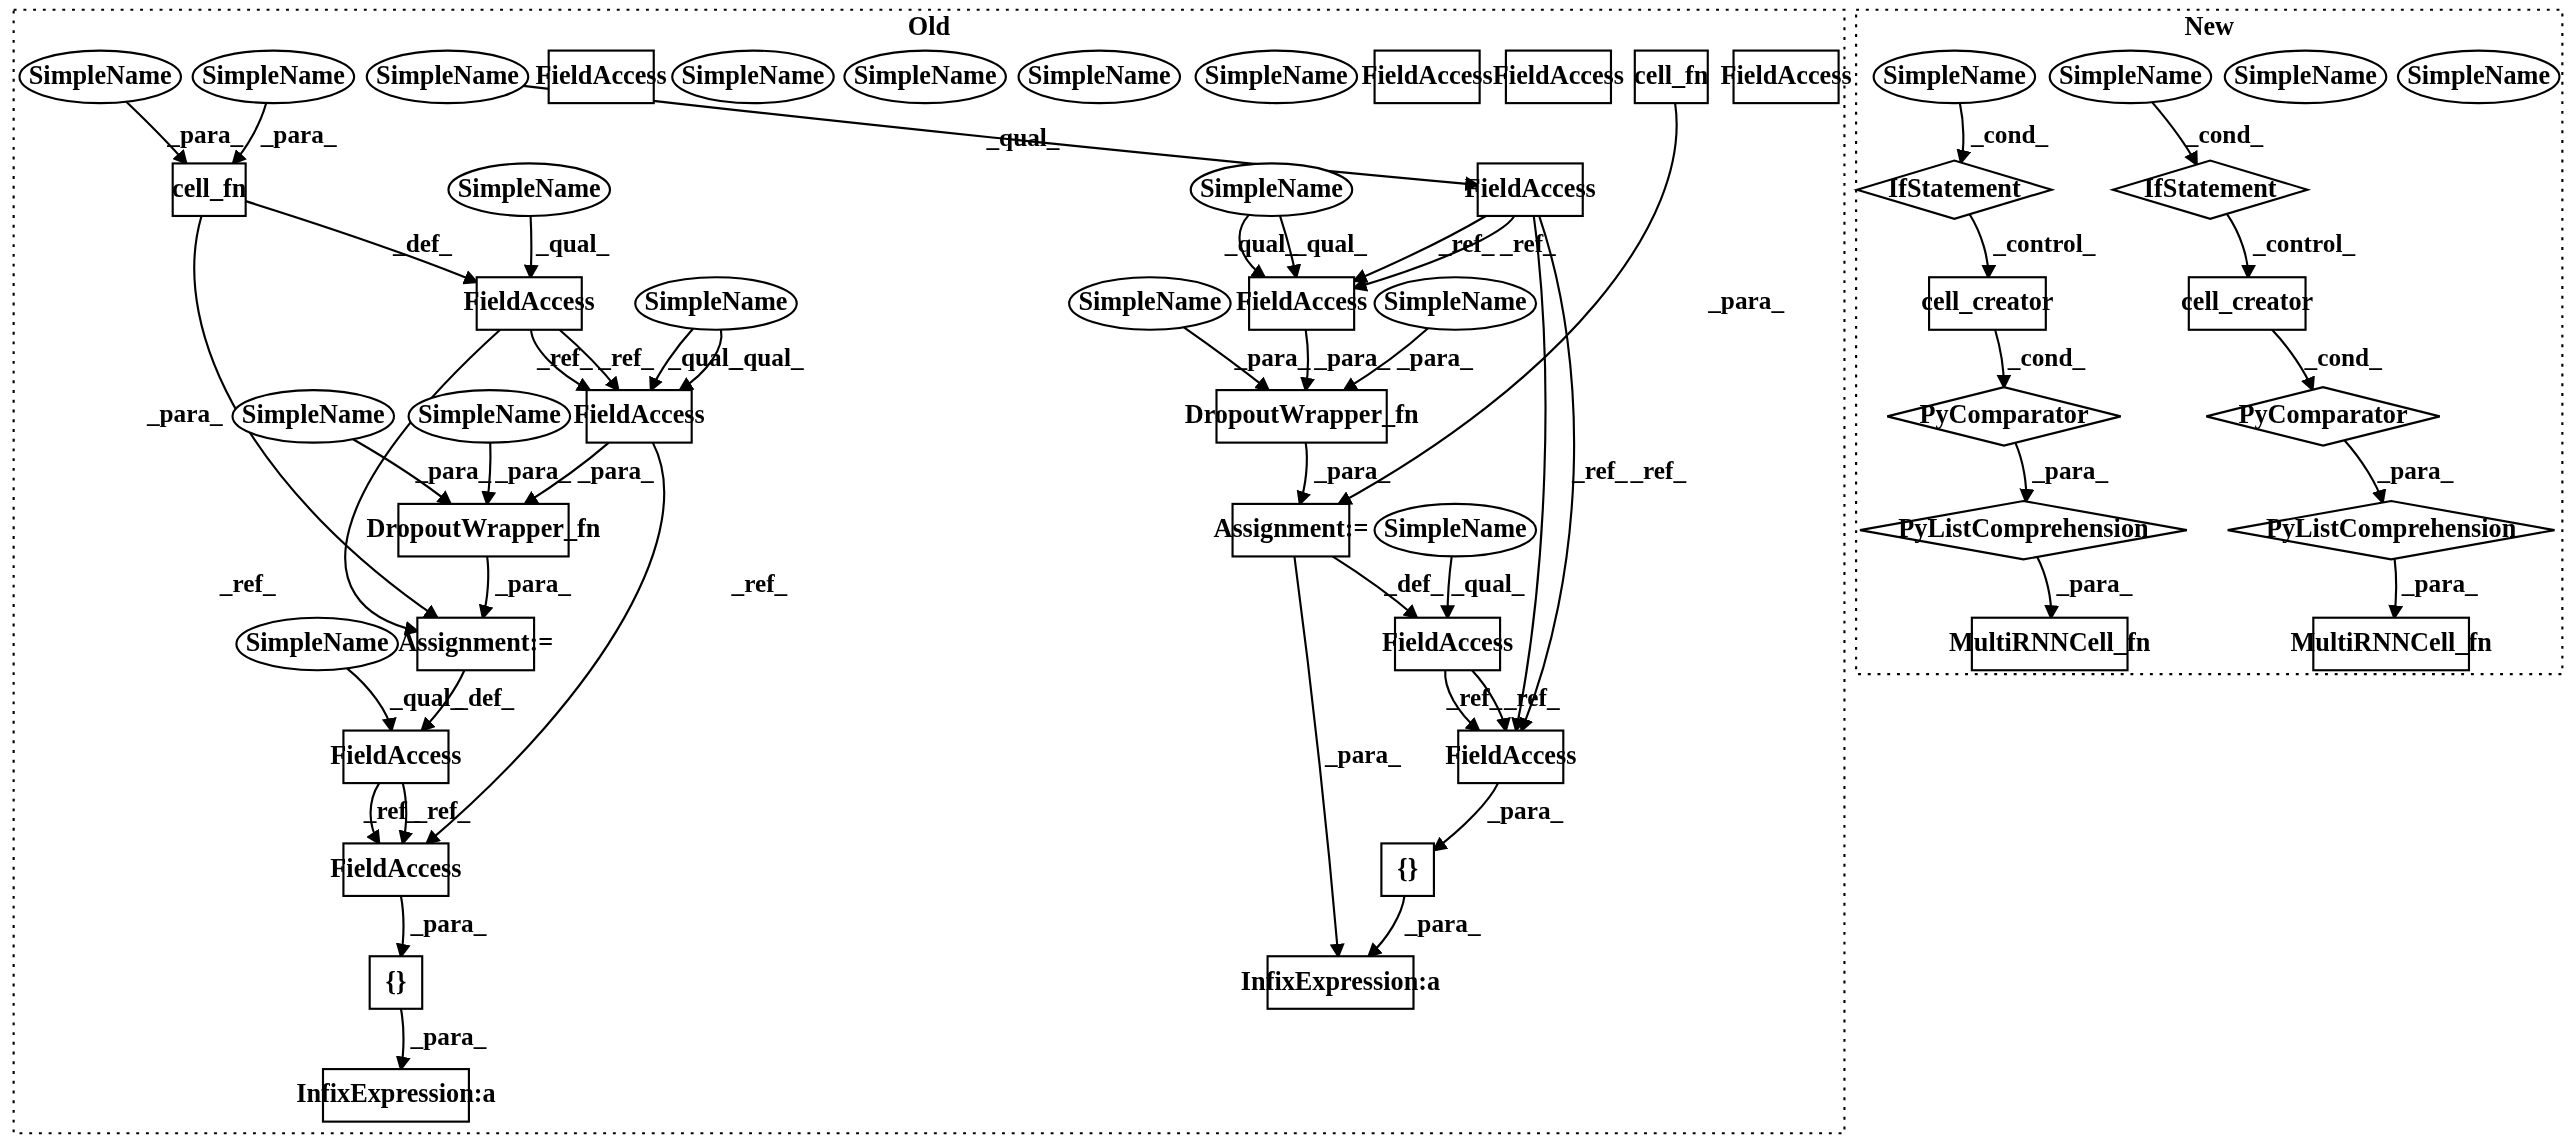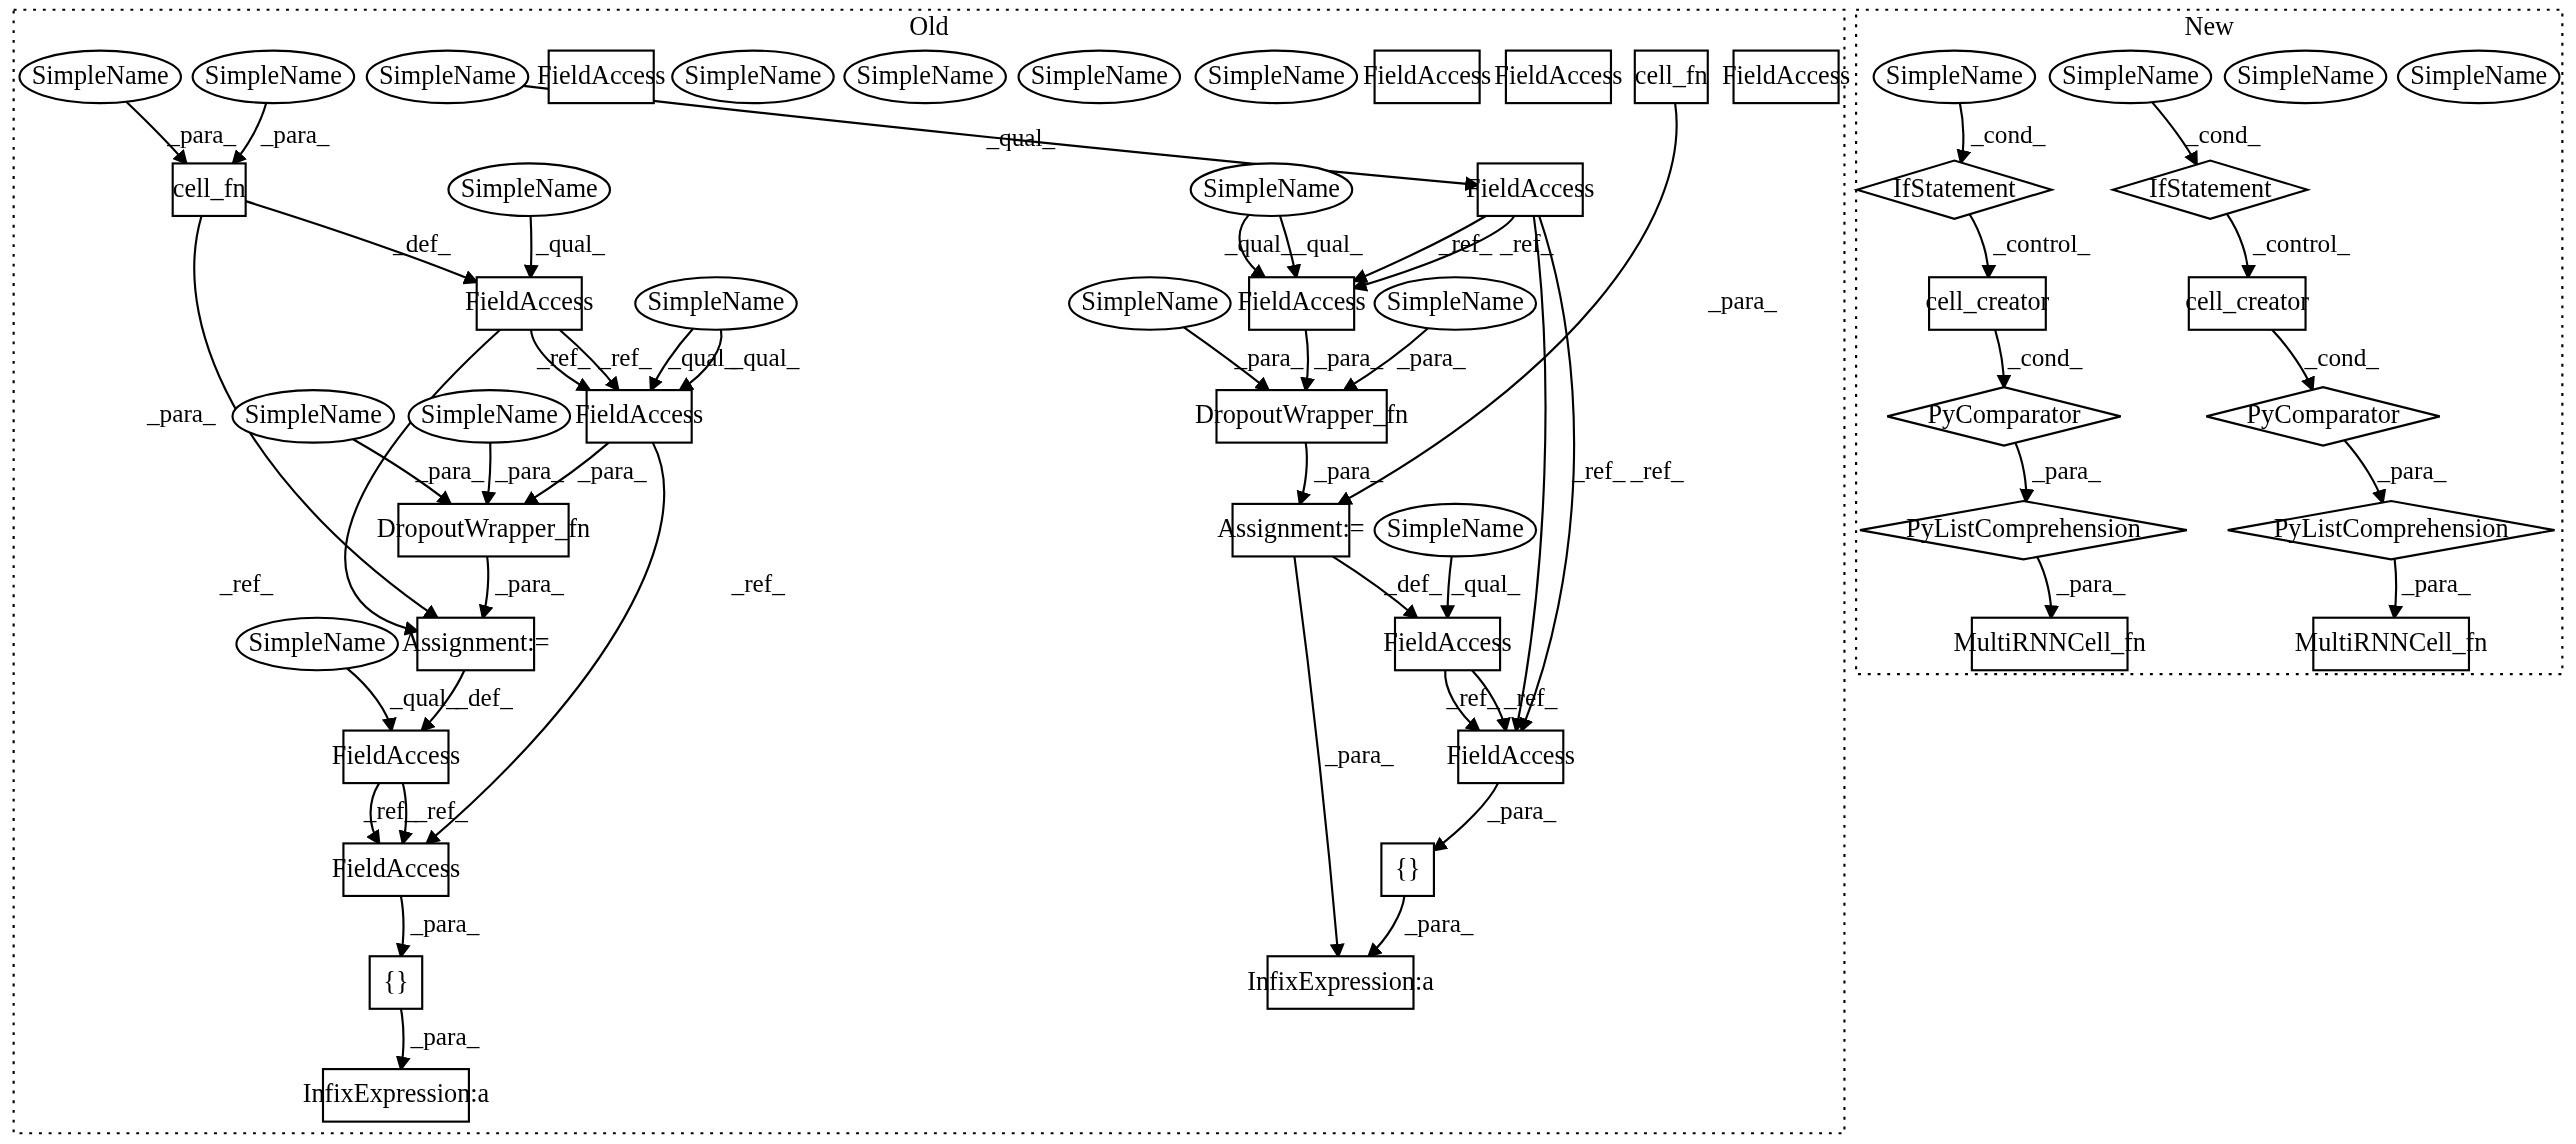--- a/index.html
+++ b/index.html
@@ -1,18 +1,18 @@
 <!DOCTYPE html>
 <html><head>
 <meta charset="utf-8">
 <style>
   html,body{margin:0;padding:0;background:#ffffff;}
   body{width:2576px;height:1144px;overflow:hidden;
        font-family:"Liberation Serif","DejaVu Serif",serif;}
-  #stage{position:relative;width:2576px;height:812px;}
+  #stage{position:relative;width:2576px;height:812px;font-weight:bold;}
   svg{display:block;width:2576px;height:1144px;}
   .nodeshape{fill:#ffffff;stroke:#000000;stroke-width:2.2;}
   .edge{fill:none;stroke:#000000;stroke-width:2.2;}
   .cluster{fill:none;stroke:#000000;stroke-width:2.2;stroke-dasharray:3 7;stroke-linecap:butt;}
   text{font-family:"Liberation Serif","DejaVu Serif",serif;fill:#000000;}
   .nodelabel{font-size:27px;text-anchor:middle;dominant-baseline:middle;}
   .edgelabel{font-size:26px;text-anchor:start;dominant-baseline:middle;}
   .clusterlabel{font-size:27px;text-anchor:middle;dominant-baseline:middle;}
 </style>
 </head>

